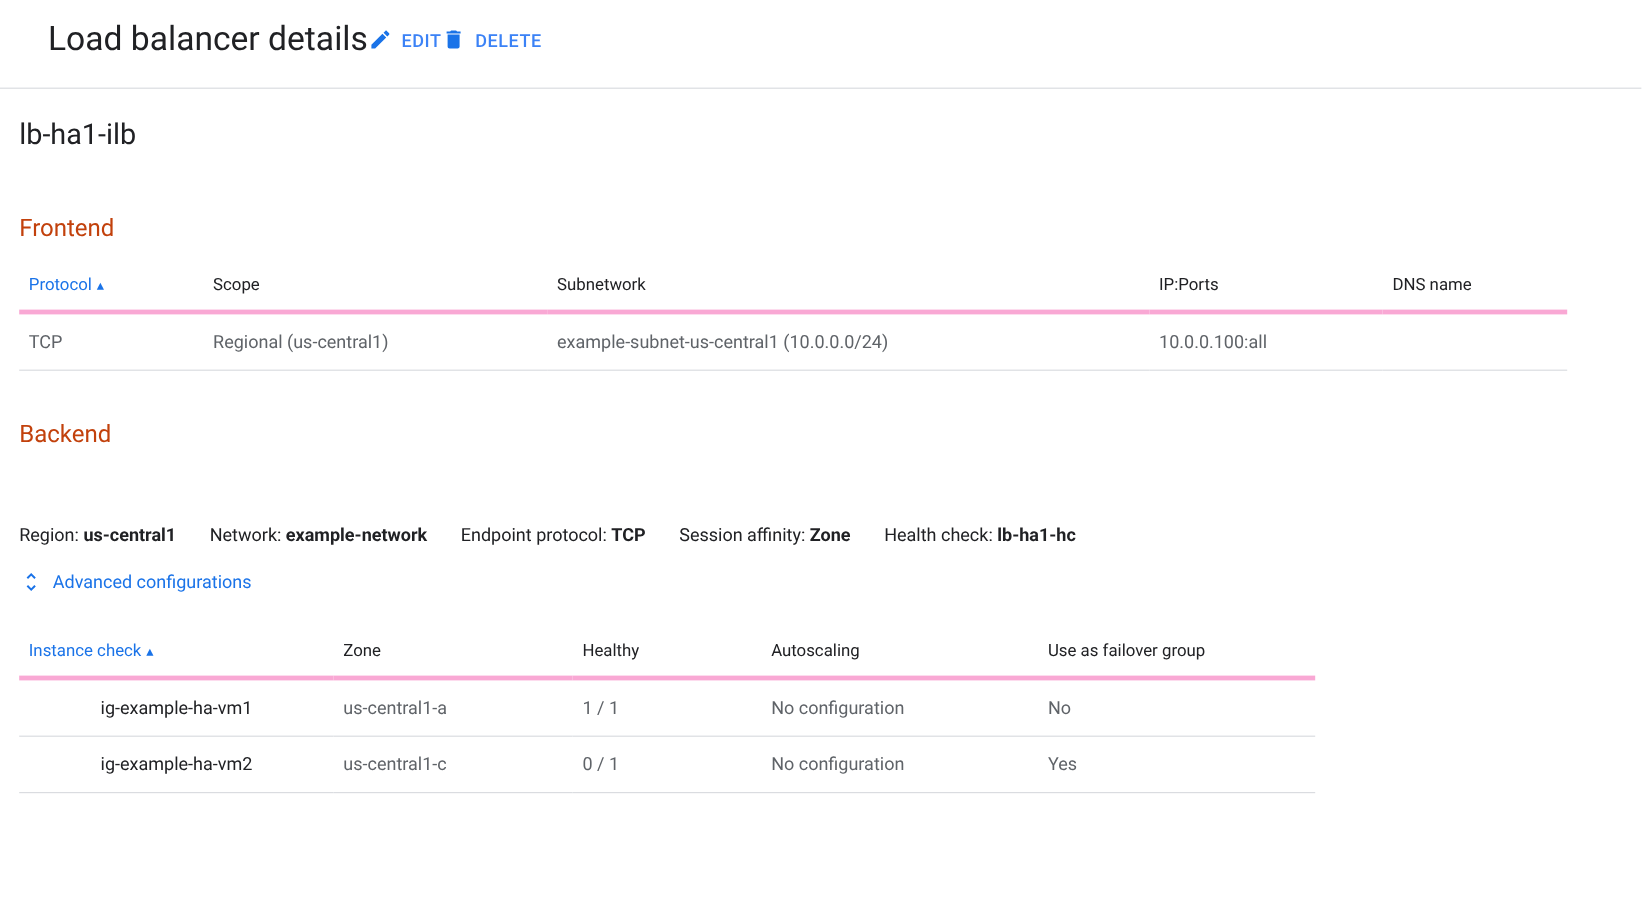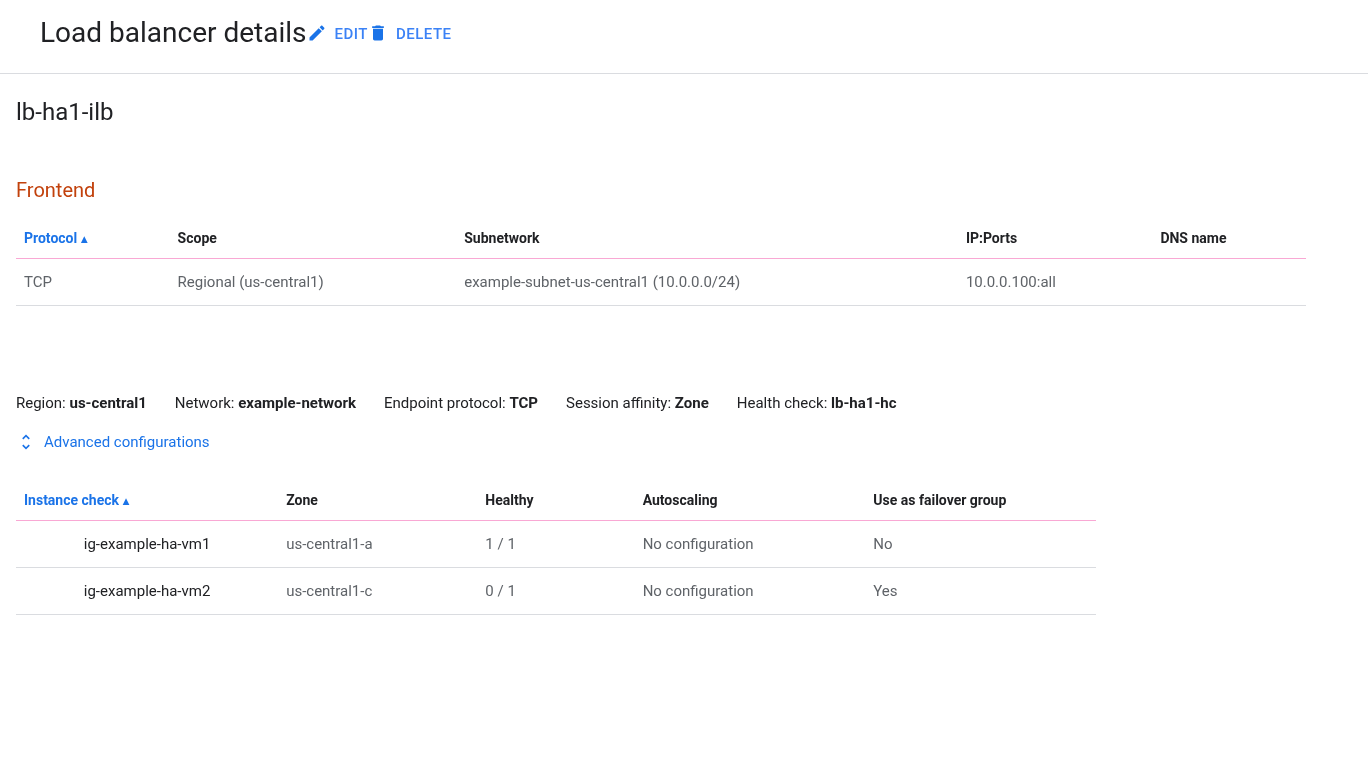--- a/index.html
+++ b/index.html
@@ -57,25 +57,25 @@
       margin-bottom: 16px;
       color: #c2410c;
     }
     .table {
       width: 100%;
       border-collapse: collapse;
       margin-bottom: 40px;
     }
     .table th {
       text-align: left;
-      font-weight: 700;
+      font-weight: 400;
       color: #202124;
       font-size: 14px;
       padding: 12px 8px;
-      border-bottom: 1px solid #f9a8d4;
+      border-bottom: 4px solid #f9a8d4;
     }
     .table th.sortable {
       color: #1a73e8;
       cursor: pointer;
     }
     .table th.sortable .sort-arrow {
       display: inline-block;
       margin-left: 4px;
       font-size: 12px;
     }
@@ -176,20 +176,21 @@
       <tr>
         <td>TCP</td>
         <td>Regional (us-central1)</td>
         <td>example-subnet-us-central1 (10.0.0.0/24)</td>
         <td>10.0.0.100:all</td>
         <td></td>
       </tr>
     </tbody>
   </table>
 
+  <h3 class="section-title">Backend</h3>
   <div class="backend-meta">
     <div class="backend-meta-item">
       <span class="label">Region:</span>
       <span class="value">us-central1</span>
     </div>
     <div class="backend-meta-item">
       <span class="label">Network:</span>
       <span class="value">example-network</span>
     </div>
     <div class="backend-meta-item">

